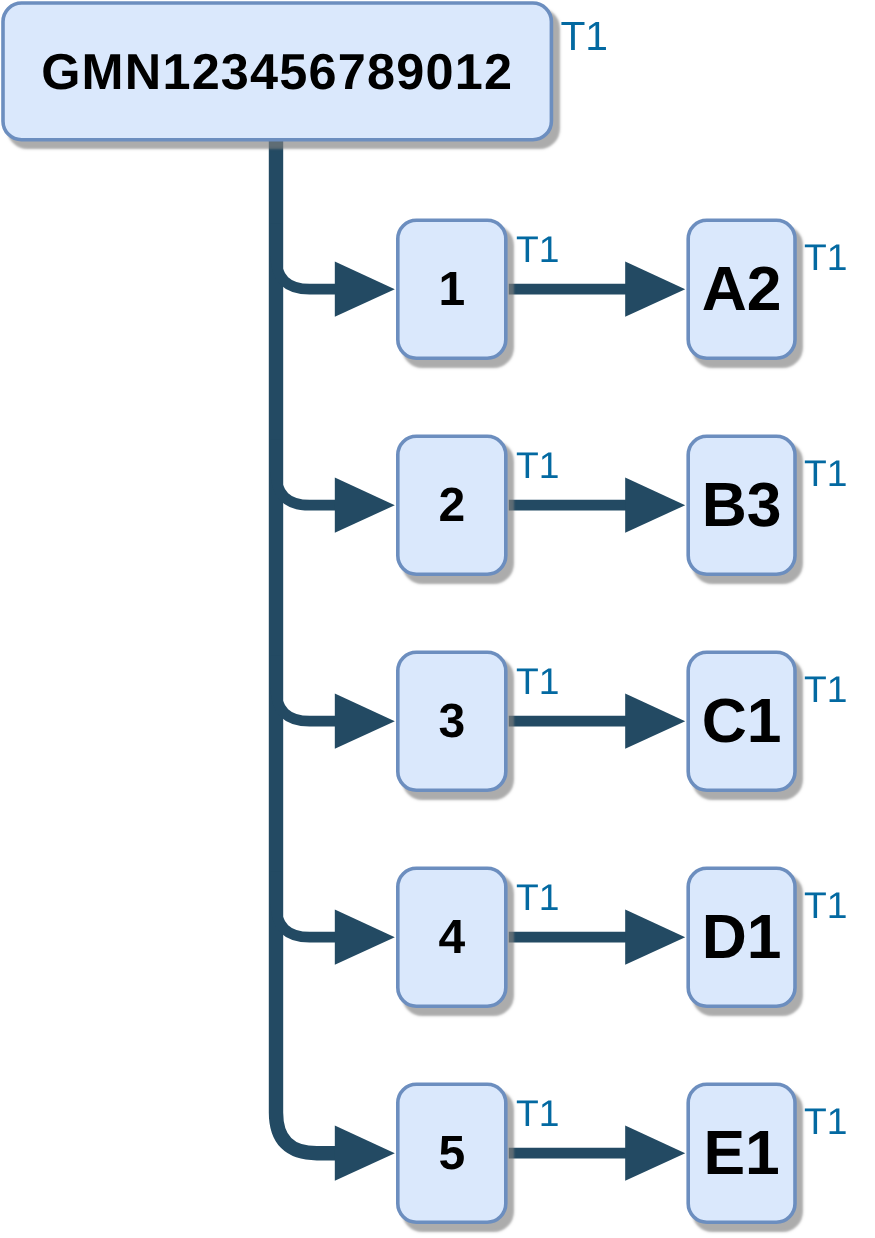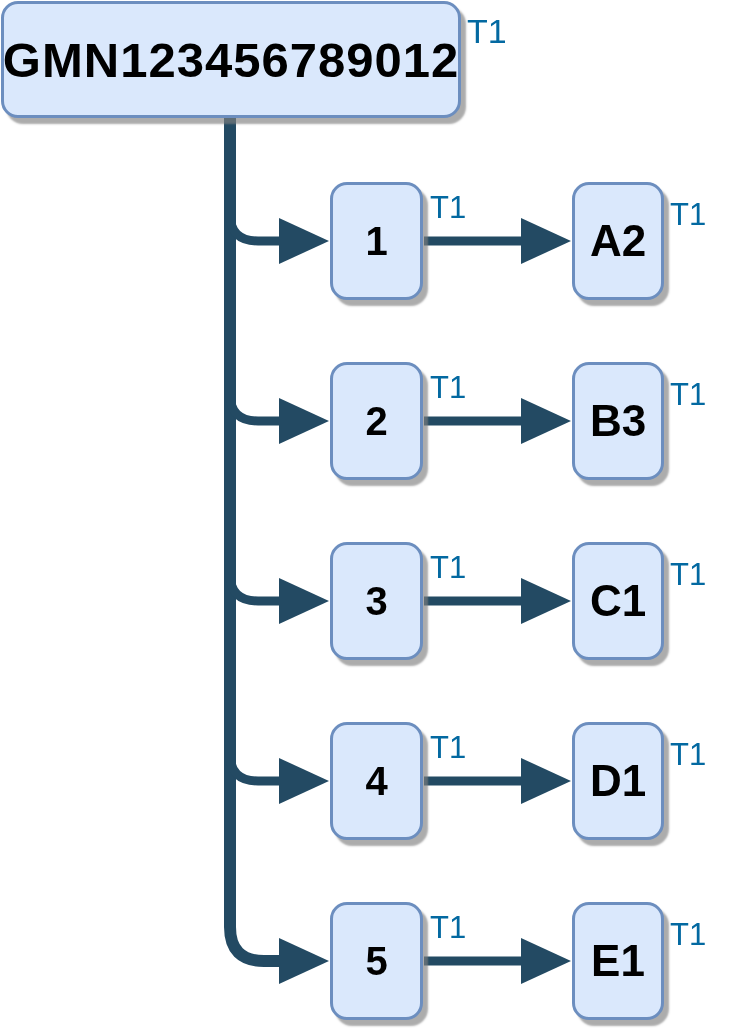--- a/index.html
+++ b/index.html
@@ -34,34 +34,34 @@
     justify-content: center;
     color: #000000;
     font-weight: bold;
     text-align: center;
   }
   .node-root {
     left: 1px;
     top: 1px;
     width: 460px;
     height: 117px;
-    font-size: 49px;
+    font-size: 42px;
     letter-spacing: 1px;
   }
   .node-child {
     left: 330px;
     width: 93px;
     height: 118px;
     font-size: 40px;
   }
   .node-grandchild {
     left: 572px;
     width: 92px;
     height: 118px;
-    font-size: 44px;
+    font-size: 52px;
   }
   .edge-tag {
     position: absolute;
     color: #0369a1;
     font-size: 31px;
     font-weight: normal;
     line-height: 1;
     white-space: nowrap;
   }
   .tag-root { left: 467px; top: 14px; font-size: 34px; }

